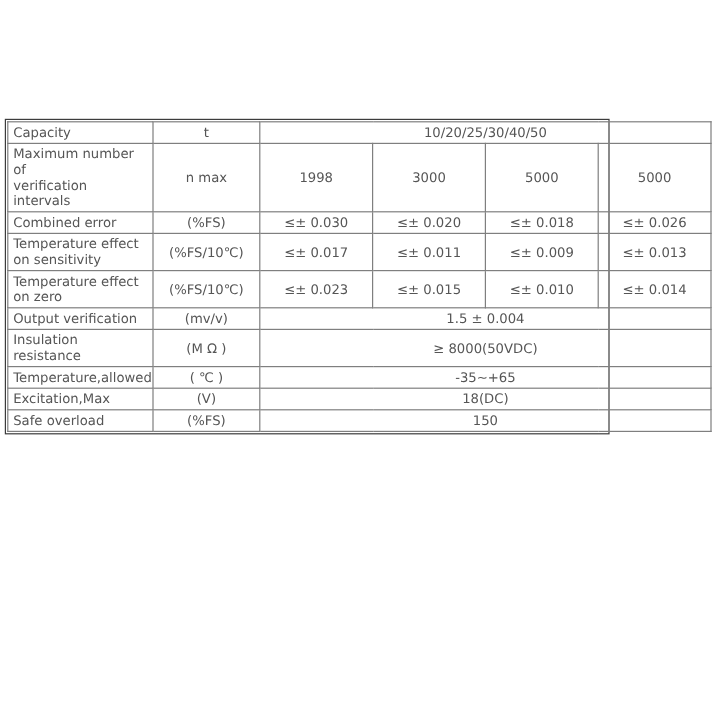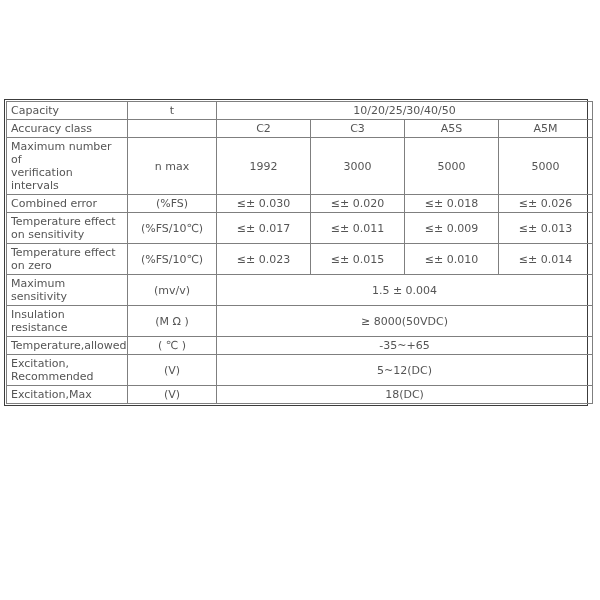--- a/index.html
+++ b/index.html
@@ -7,21 +7,21 @@
     padding: 0;
     width: 600px;
     height: 600px;
     background: #ffffff;
     font-family: "DejaVu Sans", "Liberation Sans", sans-serif;
   }
   .table-frame {
     position: absolute;
     left: 4px;
     top: 99px;
-    width: 584px;
+    width: 504px;
     box-sizing: border-box;
     border: 1px solid #3c3c3c;
     padding: 1px;
     background: #ffffff;
   }
   table.spec {
     width: 100%;
     border-collapse: collapse;
     table-layout: fixed;
     font-size: 11px;
@@ -56,32 +56,24 @@
         <col class="c-val">
         <col class="c-val">
     </colgroup>
     <tbody id="spec-body">
         <tr>
           <td class="param">Capacity</td>
           <td>t</td>
           <td colspan="4">10/20/25/30/40/50</td>
         </tr>
         <tr>
-          <td class="param">Accuracy class</td>
-          <td></td>
-          <td>C2</td>
-          <td>C3</td>
-          <td>A5S</td>
-          <td>A5M</td>
-        </tr>
-        <tr>
           <td class="param">Maximum number of
 verification intervals</td>
           <td>n max</td>
-          <td>1992</td>
+          <td>1998</td>
           <td>3000</td>
           <td>5000</td>
           <td>5000</td>
         </tr>
         <tr>
           <td class="param">Combined error</td>
           <td>(%FS)</td>
           <td>≤± 0.030</td>
           <td>≤± 0.020</td>
           <td>≤± 0.018</td>
@@ -99,40 +91,39 @@
         <tr>
           <td class="param">Temperature effect
 on zero</td>
           <td>(%FS/10℃)</td>
           <td>≤± 0.023</td>
           <td>≤± 0.015</td>
           <td>≤± 0.010</td>
           <td>≤± 0.014</td>
         </tr>
         <tr>
-          <td class="param">Maximum sensitivity</td>
+          <td class="param">Output verification</td>
           <td>(mv/v)</td>
           <td colspan="4">1.5 ± 0.004</td>
         </tr>
         <tr>
           <td class="param">Insulation resistance</td>
           <td>(M Ω )</td>
           <td colspan="4">≥ 8000(50VDC)</td>
         </tr>
         <tr>
           <td class="param">Temperature,allowed</td>
           <td>( ℃ )</td>
           <td colspan="4">-35~+65</td>
         </tr>
         <tr>
-          <td class="param">Excitation,
-Recommended</td>
-          <td>(V)</td>
-          <td colspan="4">5~12(DC)</td>
-        </tr>
-        <tr>
           <td class="param">Excitation,Max</td>
           <td>(V)</td>
           <td colspan="4">18(DC)</td>
+        </tr>
+        <tr>
+          <td class="param">Safe overload</td>
+          <td>(%FS)</td>
+          <td colspan="4">150</td>
         </tr>
       </tbody>
   </table>
 </div>
 
 </body></html>

